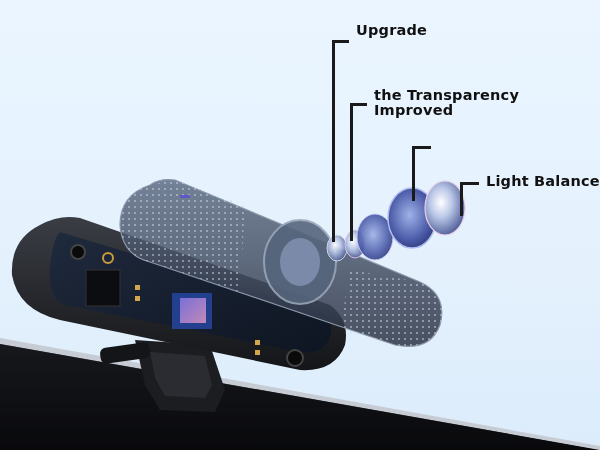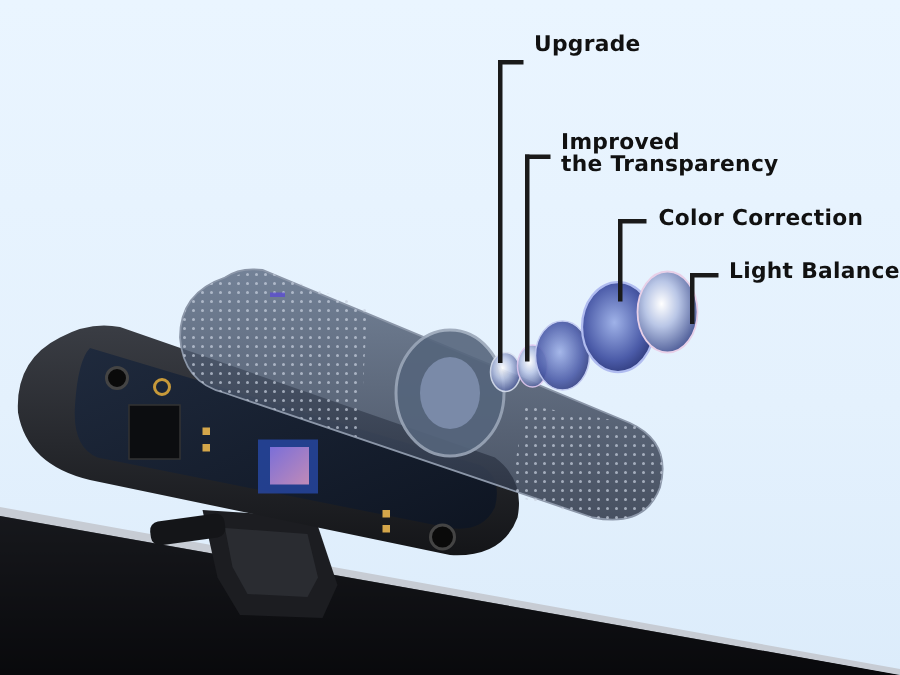--- a/index.html
+++ b/index.html
@@ -105,29 +105,26 @@
 
   <div class="callout-h" style="left:332px; top:40px; width:17px;"></div>
   <div class="callout-v" style="left:332px; top:40px; height:202px;"></div>
   <div class="label" style="left:356px; top:23px;">
     <div>Upgrade</div>
   </div>
 
   <div class="callout-h" style="left:350px; top:103px; width:17px;"></div>
   <div class="callout-v" style="left:350px; top:103px; height:138px;"></div>
   <div class="label" style="left:374px; top:88px;">
+    <div>the Transparency</div>
     <div>Improved</div>
-    <div>the Transparency</div>
   </div>
 
   <div class="callout-h" style="left:412px; top:146px; width:19px;"></div>
   <div class="callout-v" style="left:412px; top:146px; height:55px;"></div>
-  <div class="label" style="left:439px; top:139px;">
-    <div>Color Correction</div>
-  </div>
 
   <div class="callout-h" style="left:460px; top:182px; width:19px;"></div>
   <div class="callout-v" style="left:460px; top:182px; height:34px;"></div>
   <div class="label" style="left:486px; top:174px;text-align:center;">
     <div>Light Balance</div>
   </div>
 
 </div>
 
 </body></html>

